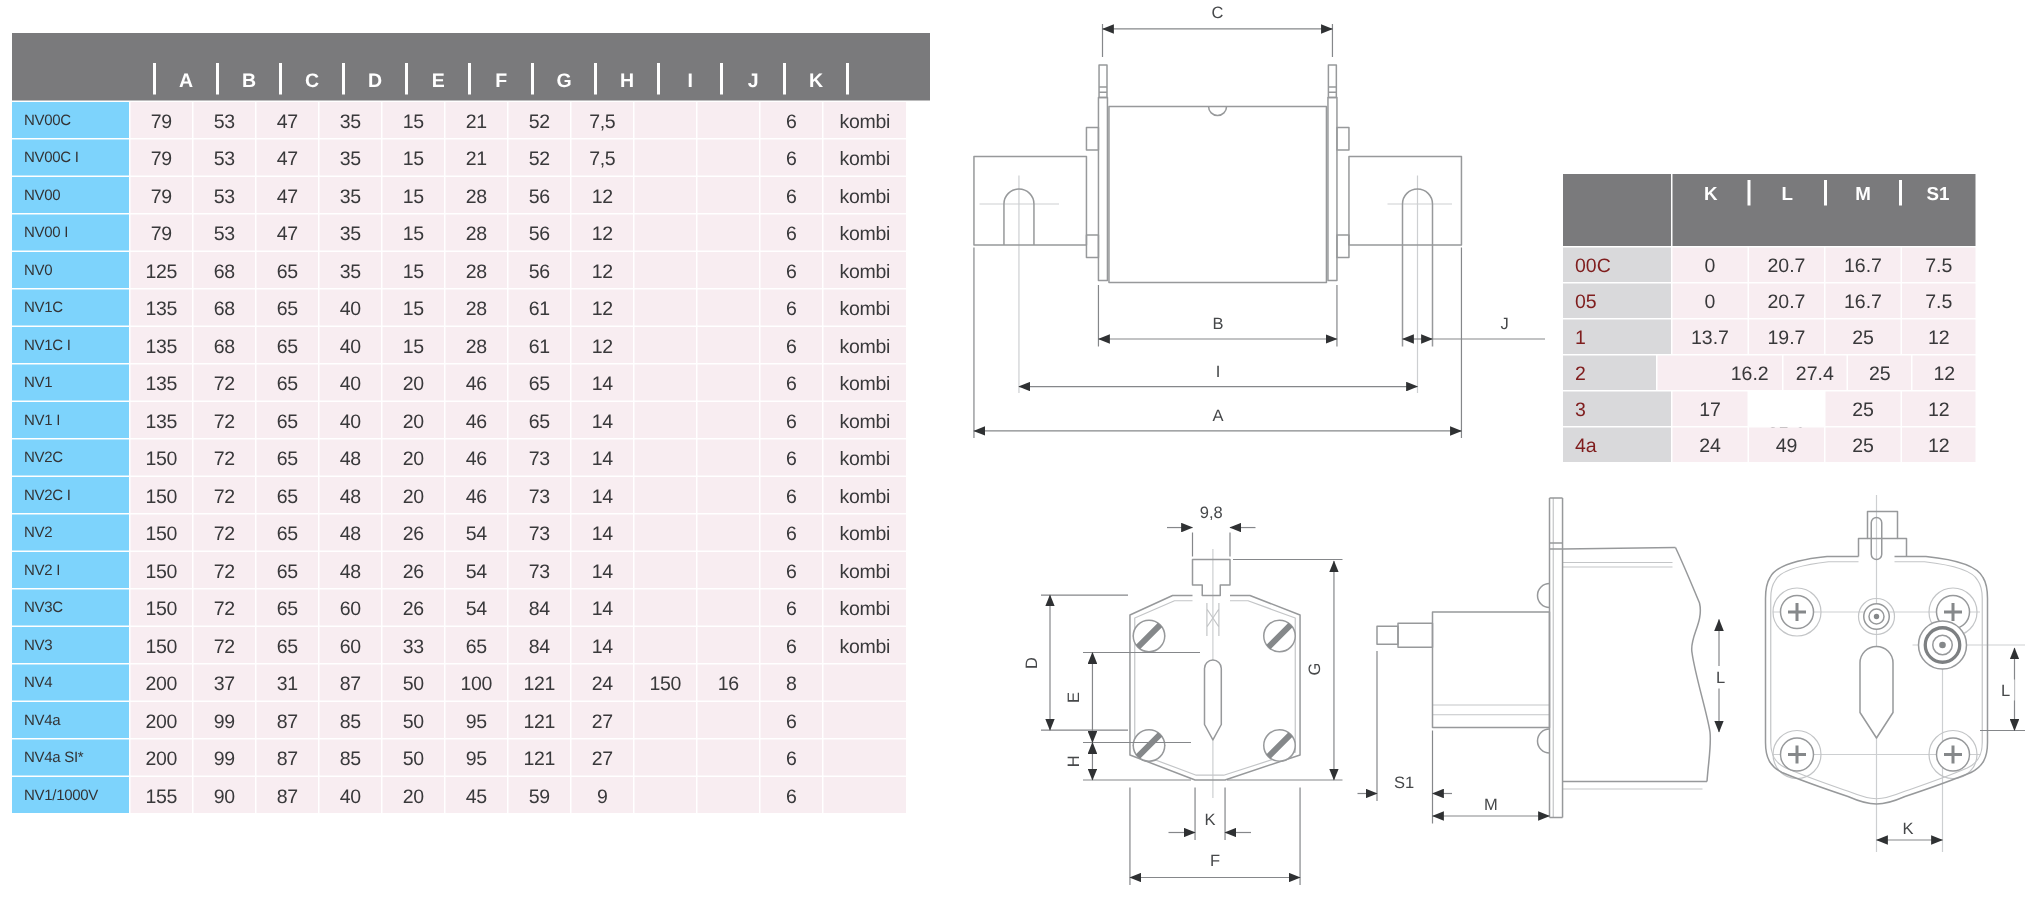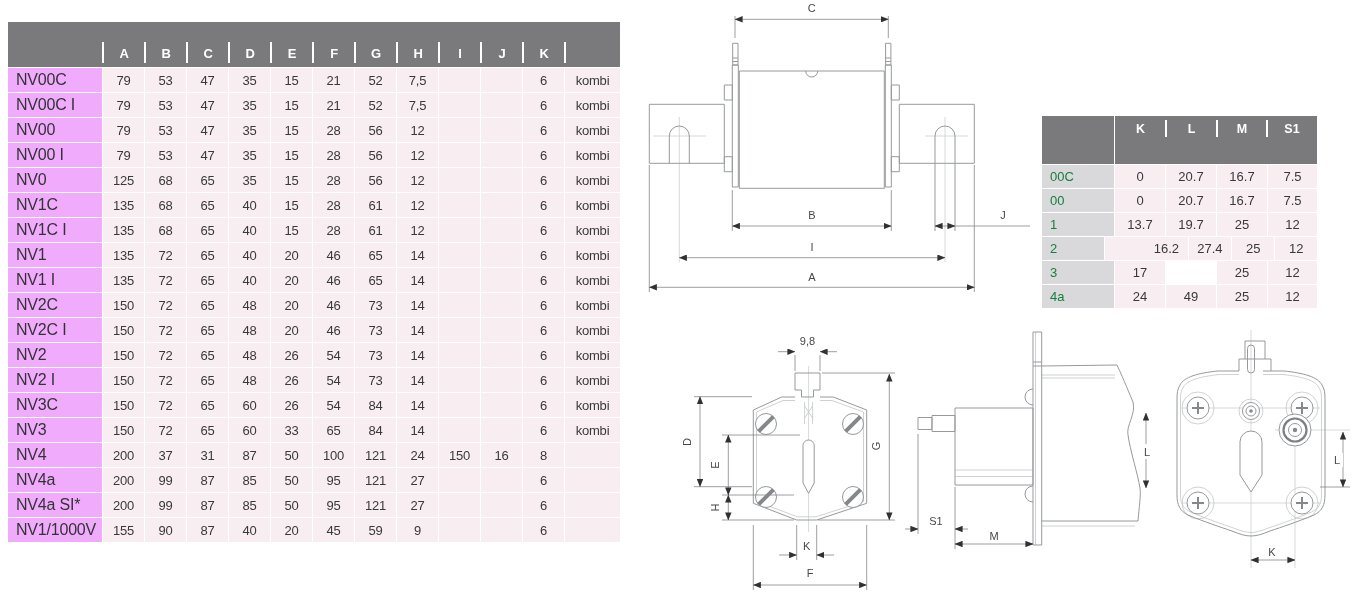--- a/index.html
+++ b/index.html
@@ -9,40 +9,40 @@
   
   .dim-table{position:absolute;left:8px;top:22px;width:612px}
   .dt-header{display:flex;height:45px;background:#7a7a7c}
   .dt-hlabel{width:95px;height:100%}
   .dt-hcell{width:42px;height:100%;position:relative;display:flex;align-items:flex-end;
             justify-content:center;padding-bottom:6px;box-sizing:border-box;
             color:#fff;font-weight:bold;font-size:13px;letter-spacing:-.2px}
   .dt-hcell::before{content:"";position:absolute;left:-1px;bottom:4px;width:2px;height:21px;background:#fff}
   .dt-hcell.last{flex:1}
   .dt-row{display:flex;height:24px;margin-top:1px}
-  .dt-label{width:94px;background:#f0abfc;display:flex;align-items:center;padding-left:8px;
-            box-sizing:border-box;font-size:16px;color:#333335;letter-spacing:-.2px;white-space:pre}
+  .dt-label{width:78px;background:#7dd3fc;display:flex;align-items:center;padding-left:8px;
+            box-sizing:border-box;font-size:10px;color:#333335;letter-spacing:-.2px;white-space:pre}
   .dt-cell{width:41px;margin-left:1px;background:#f8edf1;display:flex;align-items:center;
            justify-content:center;font-size:13px;color:#39393b;letter-spacing:-.2px}
   .dt-cell.kombi{width:55px}
 
   
   .striker-table{position:absolute;left:1042px;top:116px;width:275px}
   .st-header{display:flex;height:48px}
   .st-hlabel{width:72px;background:#7a7a7c}
   .st-hright{flex:1;margin-left:1px;background:#7a7a7c}
   .st-title{height:23px;display:flex;align-items:center;justify-content:center;
             color:#fff;font-weight:bold;font-size:12.5px;letter-spacing:-.2px}
   .st-subrow{display:flex;height:25px}
   .st-subcell{position:relative;display:flex;align-items:center;justify-content:center;
               color:#fff;font-weight:bold;font-size:12.5px}
   .st-subcell + .st-subcell::before{content:"";position:absolute;left:-1px;bottom:4px;width:2px;height:17px;background:#fff}
   .st-row{display:flex;height:23px;margin-top:1px}
   .st-label{width:72px;background:#d9d9db;display:flex;align-items:center;padding-left:8px;
-            box-sizing:border-box;font-size:13px;color:#15803d}
+            box-sizing:border-box;font-size:13px;color:#7f1d1d}
   .st-cell{margin-left:1px;background:#f8edf1;display:flex;align-items:center;
            justify-content:center;font-size:13px;color:#39393b}
 
   
   svg.drw{position:absolute}
   svg.drw text{font-size:11px;fill:#46484a;font-family:"Liberation Sans",sans-serif}
   .obj{stroke:#97999b;stroke-width:1;fill:none;stroke-linejoin:round}
   .obj2{stroke:#c3c5c7;stroke-width:.8;fill:none;stroke-linejoin:round}
   .cl{stroke:#cdcfd1;stroke-width:.8;fill:none}
   .dim{stroke:#85878a;stroke-width:.8;fill:none}
@@ -369,21 +369,21 @@
   </div>
   <div>
       <div class="st-row">
         <div class="st-label">00C</div>
         <div class="st-cell" style="width: 50px;">0</div>
         <div class="st-cell" style="width: 50px;">20.7</div>
         <div class="st-cell" style="width: 50px;">16.7</div>
         <div class="st-cell" style="width: 49px;">7.5</div>
       </div>
       <div class="st-row">
-        <div class="st-label">00</div>
+        <div class="st-label">05</div>
         <div class="st-cell" style="width: 50px;">0</div>
         <div class="st-cell" style="width: 50px;">20.7</div>
         <div class="st-cell" style="width: 50px;">16.7</div>
         <div class="st-cell" style="width: 49px;">7.5</div>
       </div>
       <div class="st-row">
         <div class="st-label">1</div>
         <div class="st-cell" style="width: 50px;">13.7</div>
         <div class="st-cell" style="width: 50px;">19.7</div>
         <div class="st-cell" style="width: 50px;">25</div>

